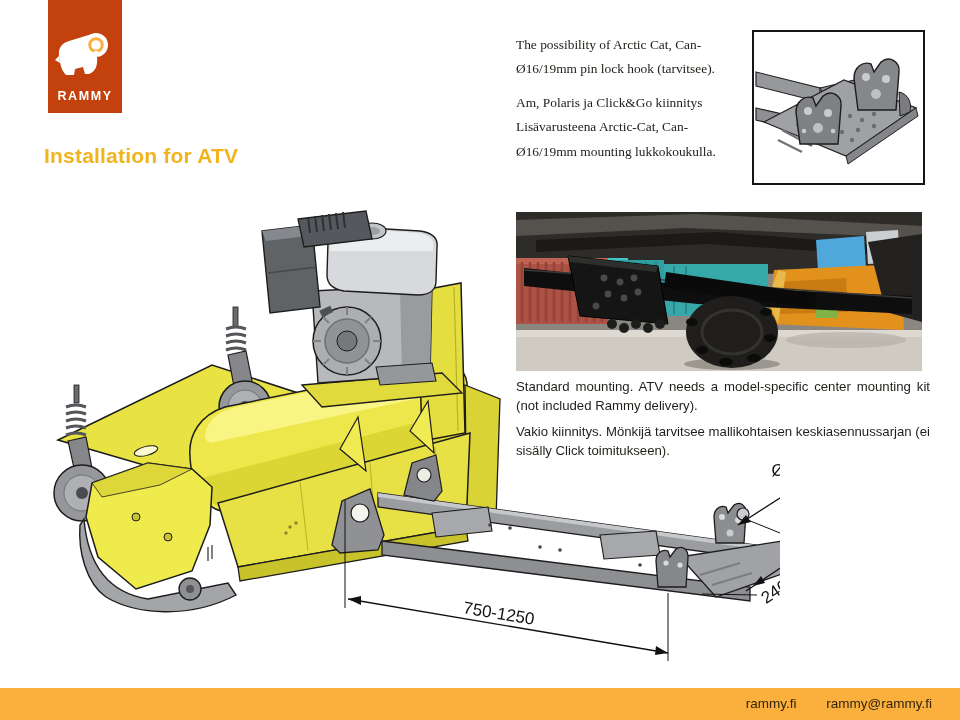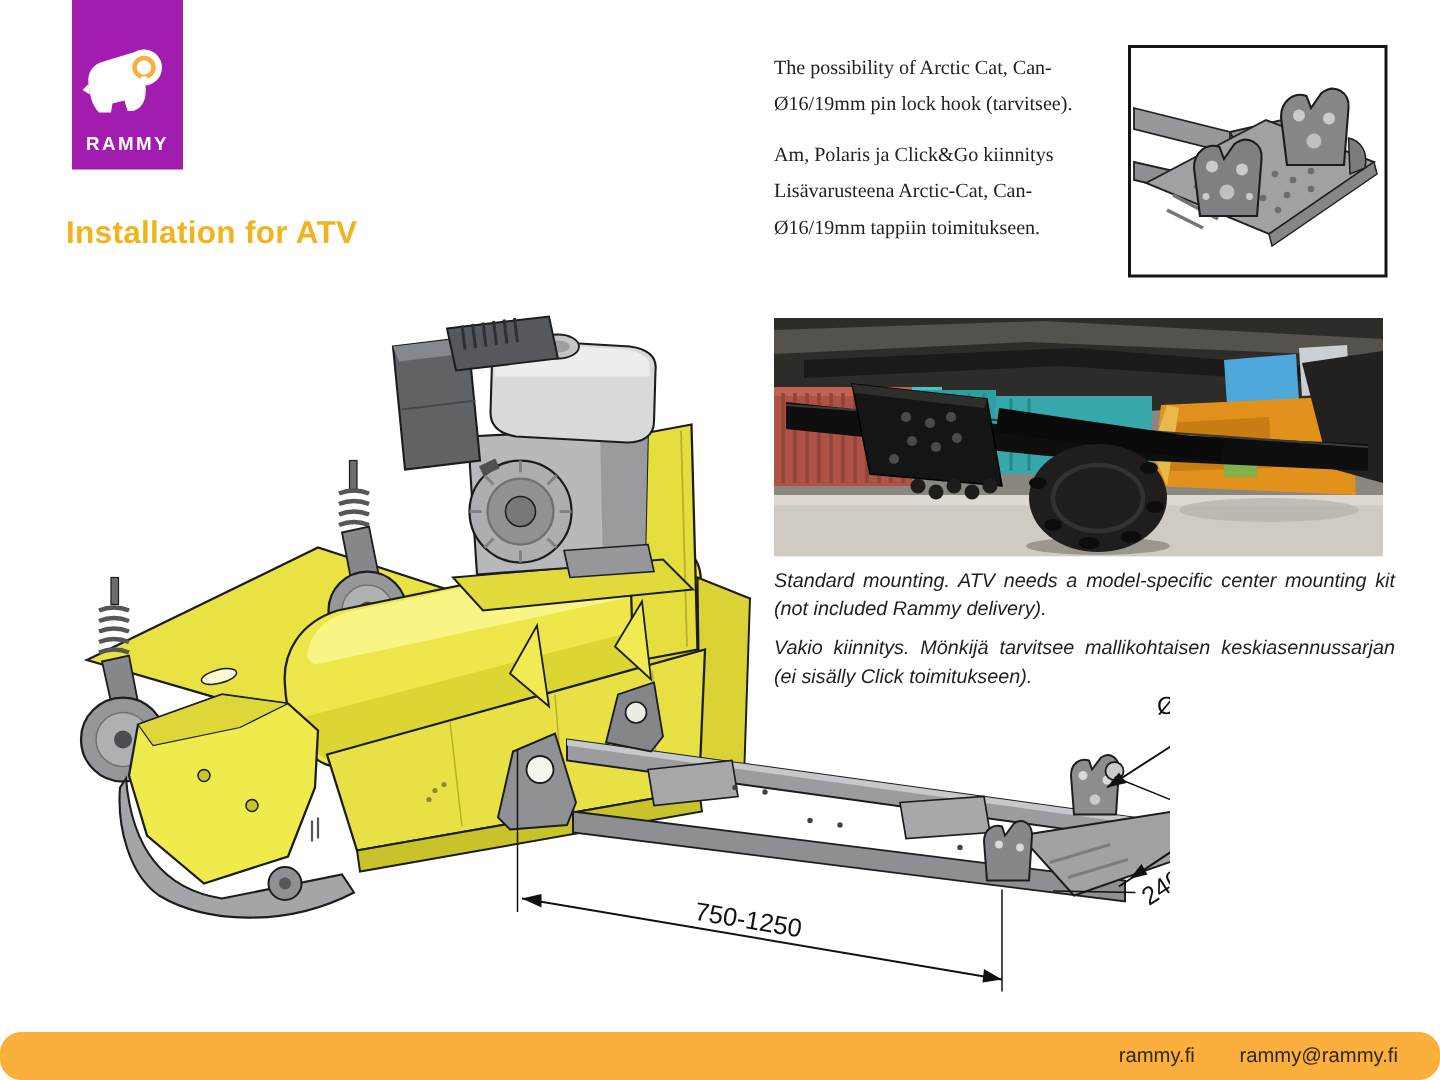--- a/index.html
+++ b/index.html
@@ -2,21 +2,21 @@
 <html><head>
 <meta charset="utf-8">
 <style>
   html,body{margin:0;padding:0;background:#e8e8e8;}
   .slide{
     position:relative;width:960px;height:720px;background:#ffffff;
     overflow:hidden;font-family:"Liberation Sans",sans-serif;
     margin:0 auto;
   }
   
-  .logo{position:absolute;left:48px;top:0;width:74px;height:113px;background:#a21caf;}
+  .logo{position:absolute;left:48px;top:0;width:74px;height:113px;background:#c2410c;}
   .logo svg{display:block;}
   .logo-text{
     position:absolute;left:0;right:0;bottom:10px;text-align:center;
     color:#ffffff;font-weight:bold;font-size:12.5px;letter-spacing:1.6px;
   }
   
   .page-title{
     position:absolute;left:44px;top:144px;
     font-size:21px;font-weight:bold;color:#F1B41C;letter-spacing:.2px;
   }
@@ -26,29 +26,29 @@
   .mount-note .line{line-height:24.4px;white-space:nowrap;font-family:Liberation Serif, serif;}
   
   .inset-box{
     position:absolute;left:752px;top:30px;width:169px;height:151px;
     border:2px solid #151515;background:#ffffff;
   }
   
   .photo{position:absolute;left:516px;top:212px;width:406px;height:159px;overflow:hidden;}
   
   .captions{position:absolute;left:516px;top:377px;width:414px;color:#201F1A;font-size:13.2px;}
-  .captions p{margin:0 0 7px 0;line-height:19px;text-align:justify;font-style:italic;}
+  .captions p{margin:0 0 7px 0;line-height:19px;text-align:justify;}
   
   .drawing{position:absolute;left:40px;top:195px;width:740px;height:470px;}
   .dim-label{font-family:"Liberation Sans",sans-serif;font-size:17px;fill:#111;}
   .dim-label-small{font-family:"Liberation Sans",sans-serif;font-size:16.5px;fill:#111;}
   
   .footer{
     position:absolute;left:0;top:688px;width:960px;height:32px;background:#FBAF3C;
-    color:#33260A;font-size:13.5px;line-height:32px;text-align:right;border-radius:14px;
+    color:#33260A;font-size:13.5px;line-height:32px;text-align:right;
   }
   .footer .inner{padding-right:28px;}
   .footer .email{margin-left:26px;}
 </style>
 </head>
 <body>
 
 <div class="slide">
 
   <div class="logo">
@@ -65,21 +65,21 @@
   <div class="page-title">Installation for ATV</div>
 
   <div class="mount-note">
     <div class="para">
       <div class="line">The possibility of Arctic Cat, Can-</div>
       <div class="line">Ø16/19mm pin lock hook (tarvitsee).</div>
     </div>
     <div class="para">
       <div class="line">Am, Polaris ja Click&amp;Go kiinnitys</div>
       <div class="line">Lisävarusteena Arctic-Cat, Can-</div>
-      <div class="line">Ø16/19mm tappiin toimitukseen.</div>
+      <div class="line">Ø16/19mm mounting lukkokoukulla.</div>
     </div>
   </div>
 
   <div class="inset-box">
     <svg width="165" height="147" viewBox="0 0 165 147">
 
       <polygon points="2,40 66,56 66,70 2,54" fill="#96989C" stroke="#222" stroke-width="1.2"></polygon>
       <polygon points="66,56 118,44 124,56 72,68" fill="#8D8F93" stroke="#222" stroke-width="1.2"></polygon>
       <polygon points="2,76 46,86 46,98 2,88" fill="#8D8F93" stroke="#222" stroke-width="1.2"></polygon>
 

